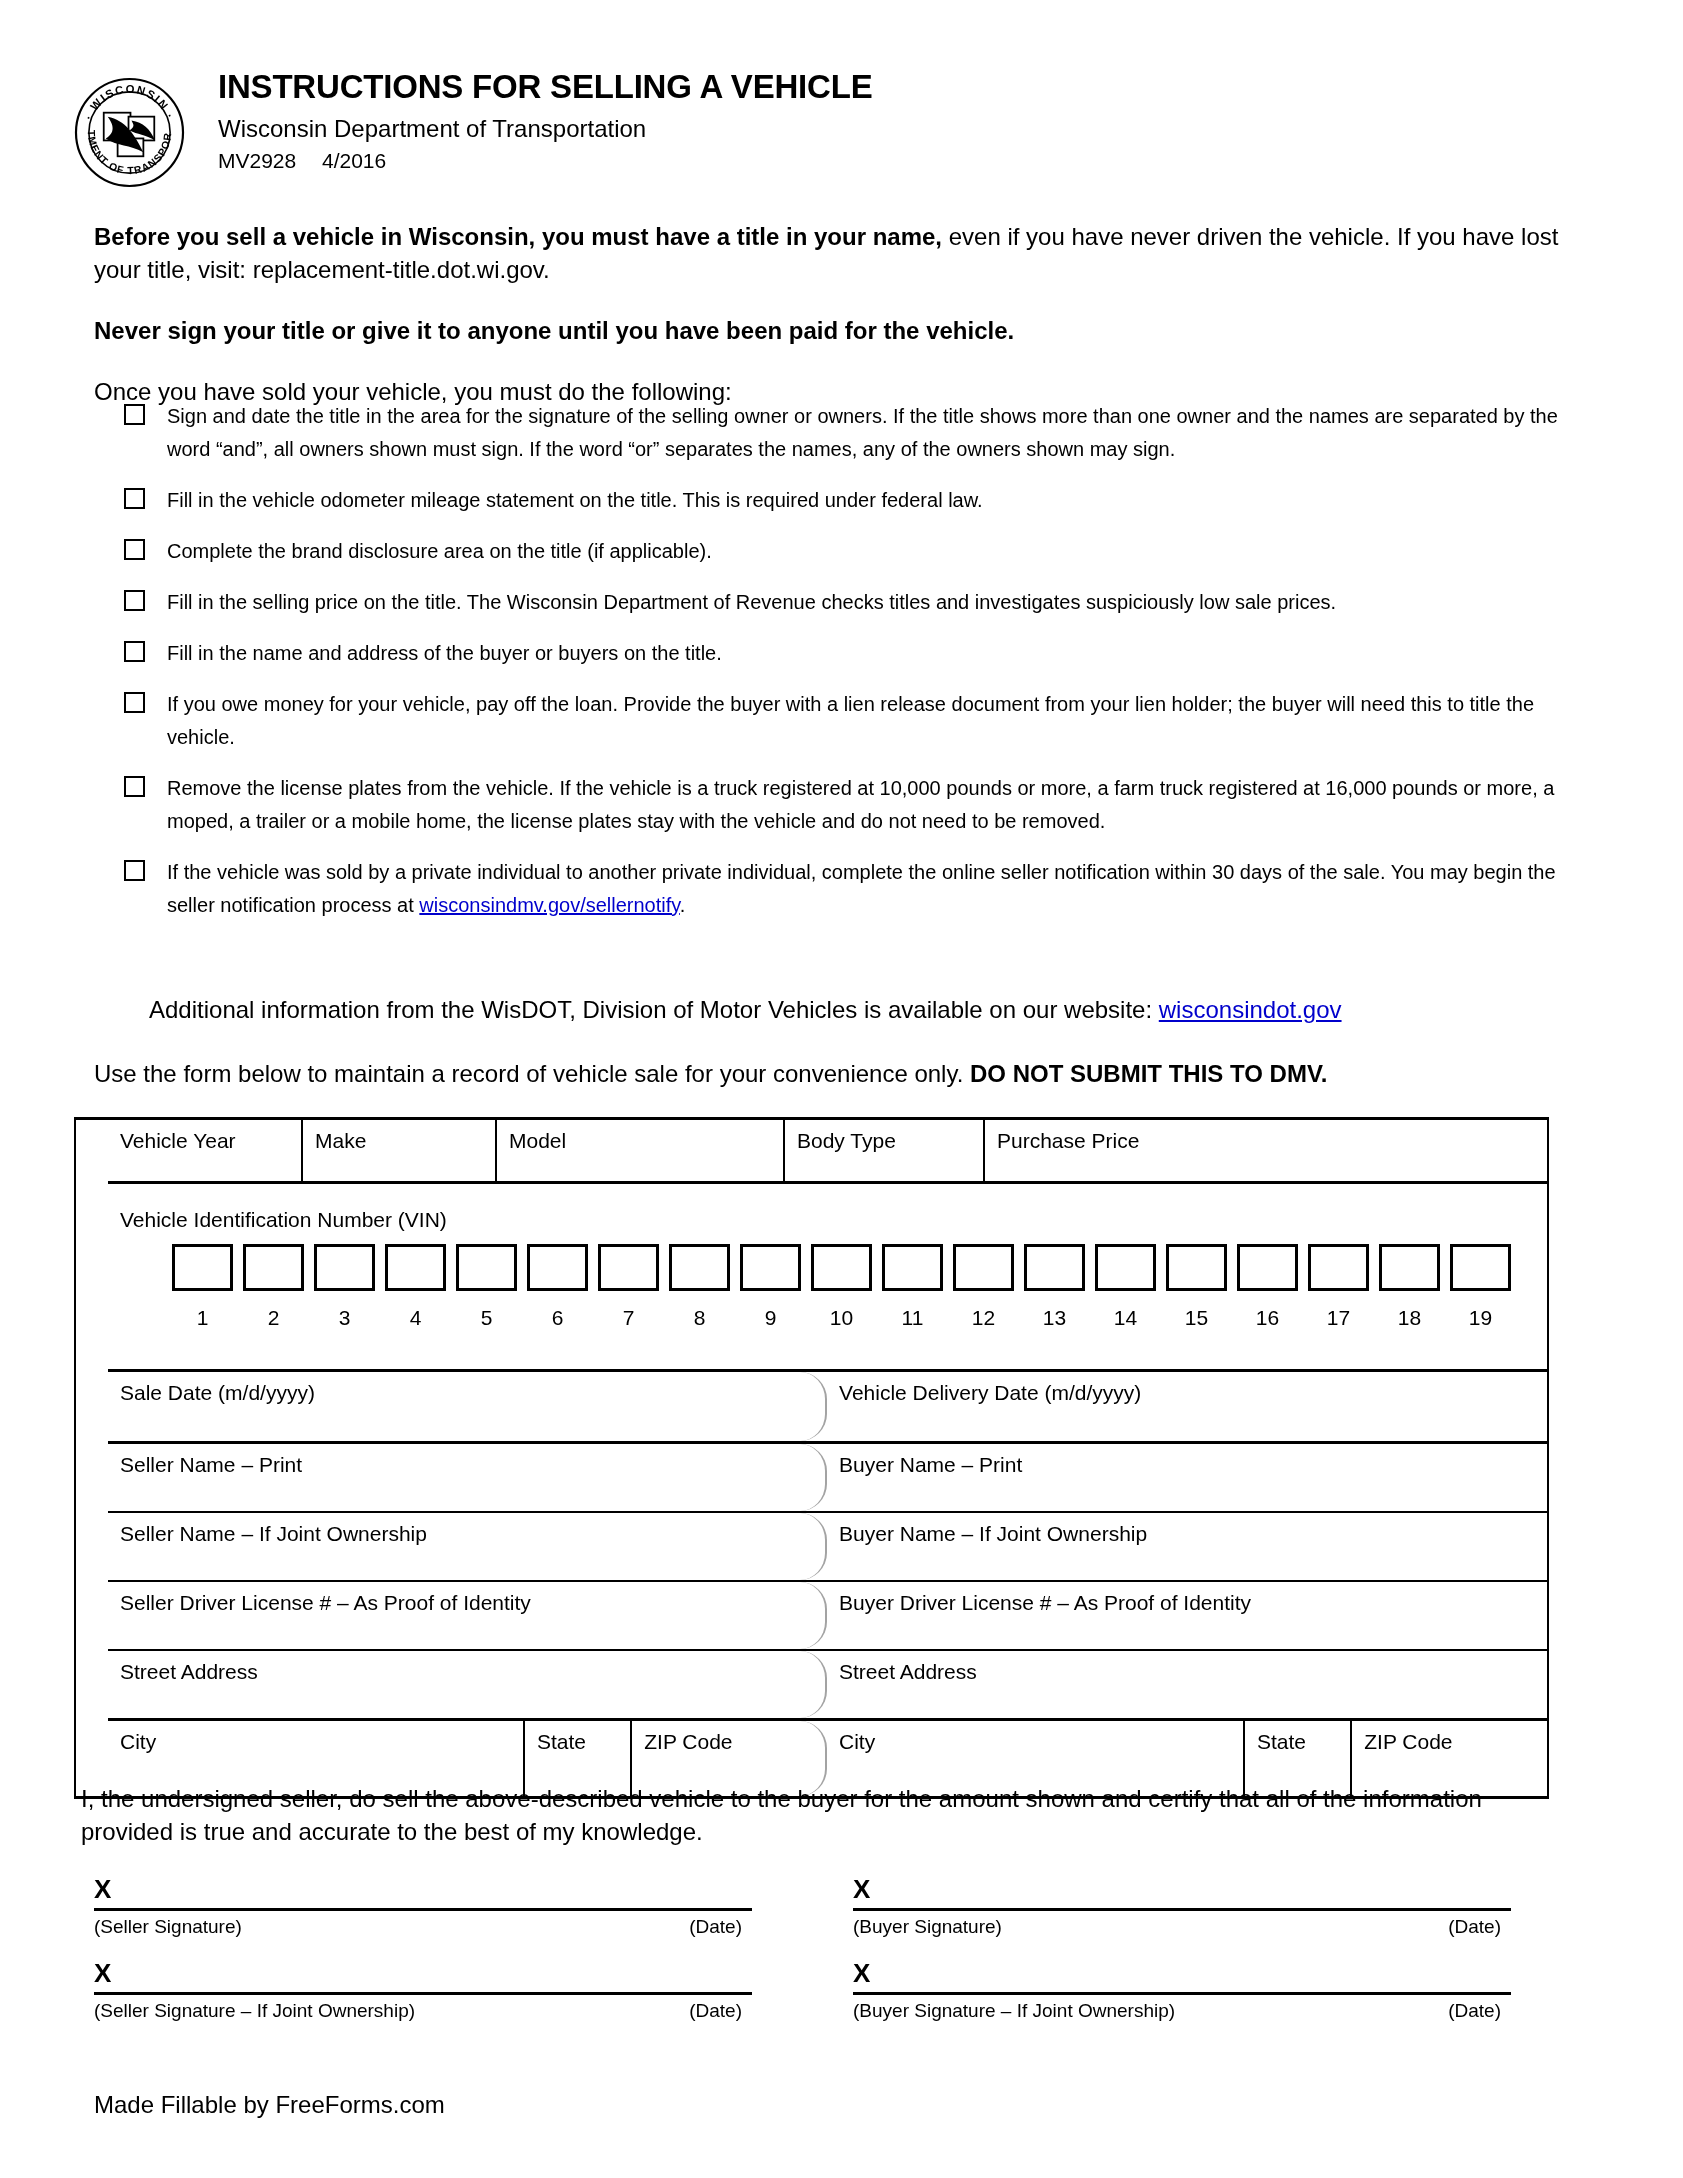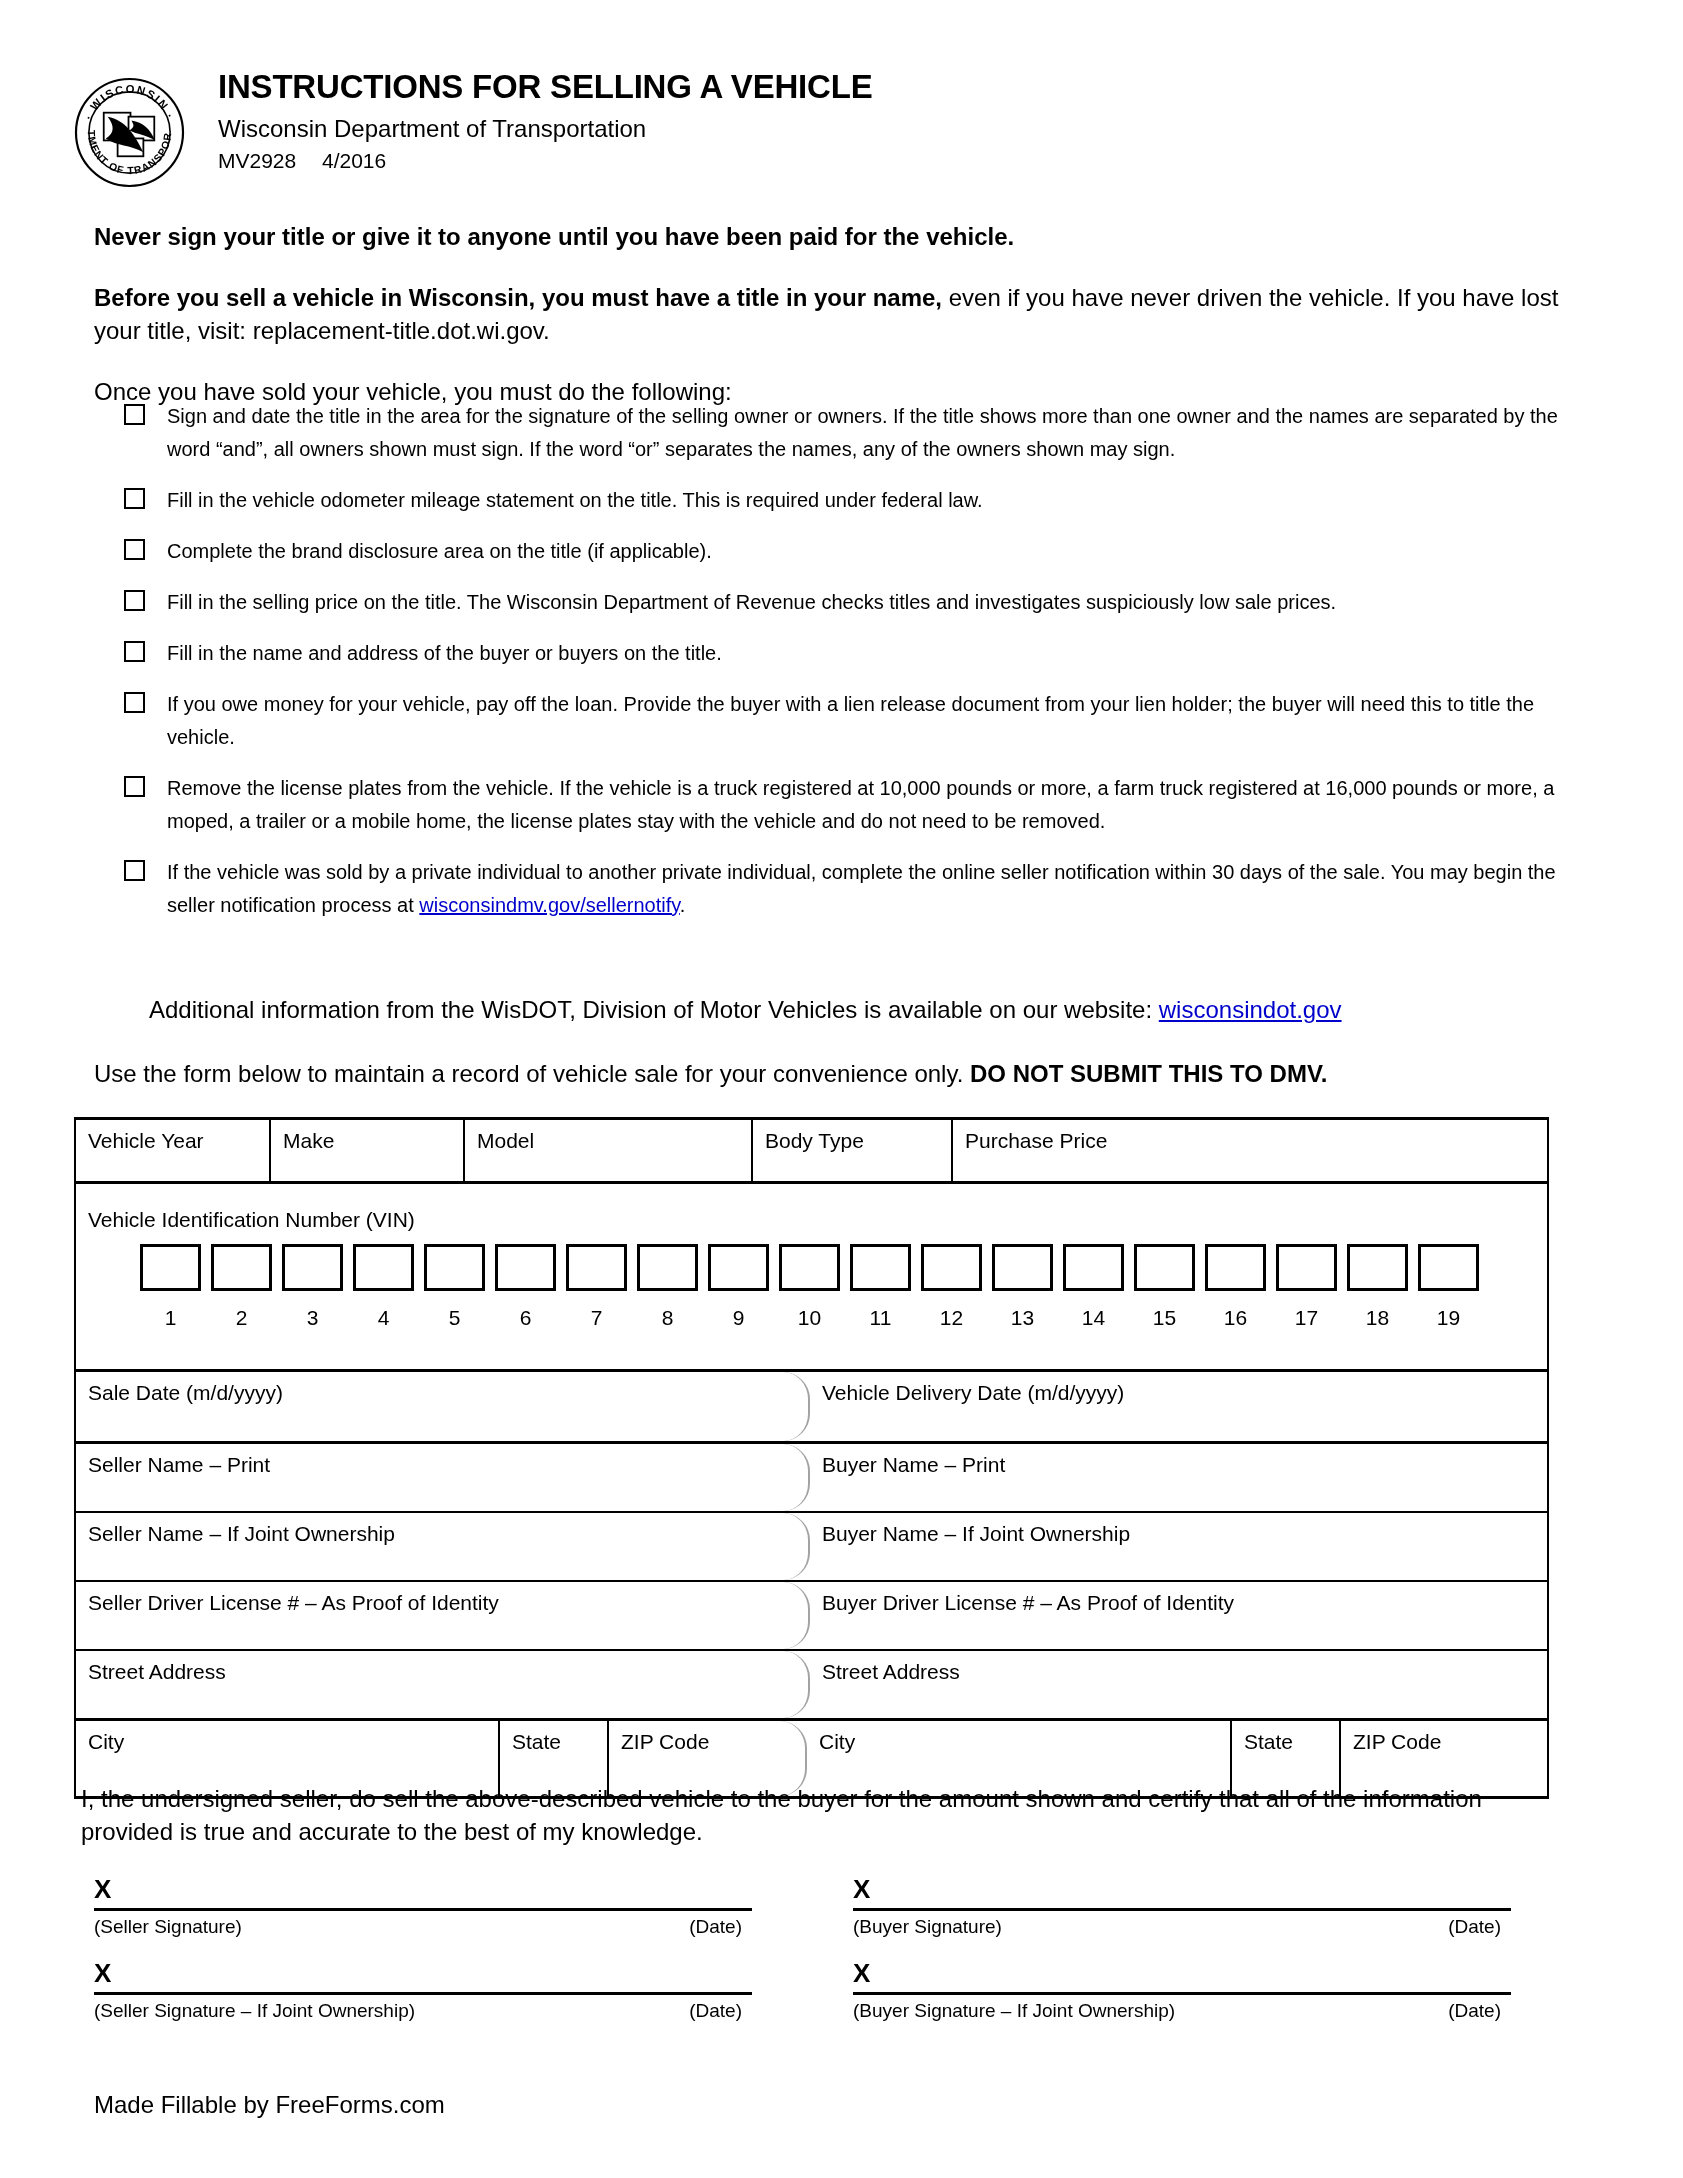--- a/index.html
+++ b/index.html
@@ -61,20 +61,21 @@
 
   
   .form-table {
     position:absolute; left:74px; top:1117px;
     width:1475px;
     border-top:3px solid #000;
     border-left:2px solid #000;
     border-right:2px solid #000;
     border-bottom:3px solid #000;
     box-sizing:border-box;
+    padding-left:32px;
   }
   .row { display:flex; position:relative; box-sizing:border-box; }
   .row.thick-bottom { border-bottom:3px solid #000; }
   .row.thin-bottom  { border-bottom:2px solid #000; }
   .cell {
     position:relative;
     box-sizing:border-box;
     padding:8px 0 0 12px;
   }
   .cell.divr { border-right:2px solid #000; }
@@ -145,22 +146,22 @@
     <div class="header-text">
       <div class="doc-title">INSTRUCTIONS FOR SELLING A VEHICLE</div>
       <div class="doc-agency">Wisconsin Department of Transportation</div>
       <div class="doc-meta">
         <span class="code">MV2928</span><span>4/2016</span>
       </div>
     </div>
   </div>
 
   <div class="body-area">
+    <p class="para p-lead"><span class="b">Before you sell a vehicle in Wisconsin, you must have a title in your name,</span><span> even if you have never driven the vehicle. If you have lost your title, visit: replacement-title.dot.wi.gov.</span></p>
     <p class="para p-never">Never sign your title or give it to anyone until you have been paid for the vehicle.</p>
-    <p class="para p-lead"><span class="b">Before you sell a vehicle in Wisconsin, you must have a title in your name,</span><span> even if you have never driven the vehicle. If you have lost your title, visit: replacement-title.dot.wi.gov.</span></p>
     <p class="para p-once">Once you have sold your vehicle, you must do the following:</p>
   </div>
 
   <div class="checklist">
     <div class="check-item">
       <span class="check-box"></span>
       <span>Sign and date the title in the area for the signature of the selling owner or owners. If the title shows more than one owner and the names are separated by the word “and”, all owners shown must sign. If the word “or” separates the names, any of the owners shown may sign.</span>
     </div>
     <div class="check-item">
       <span class="check-box"></span>

